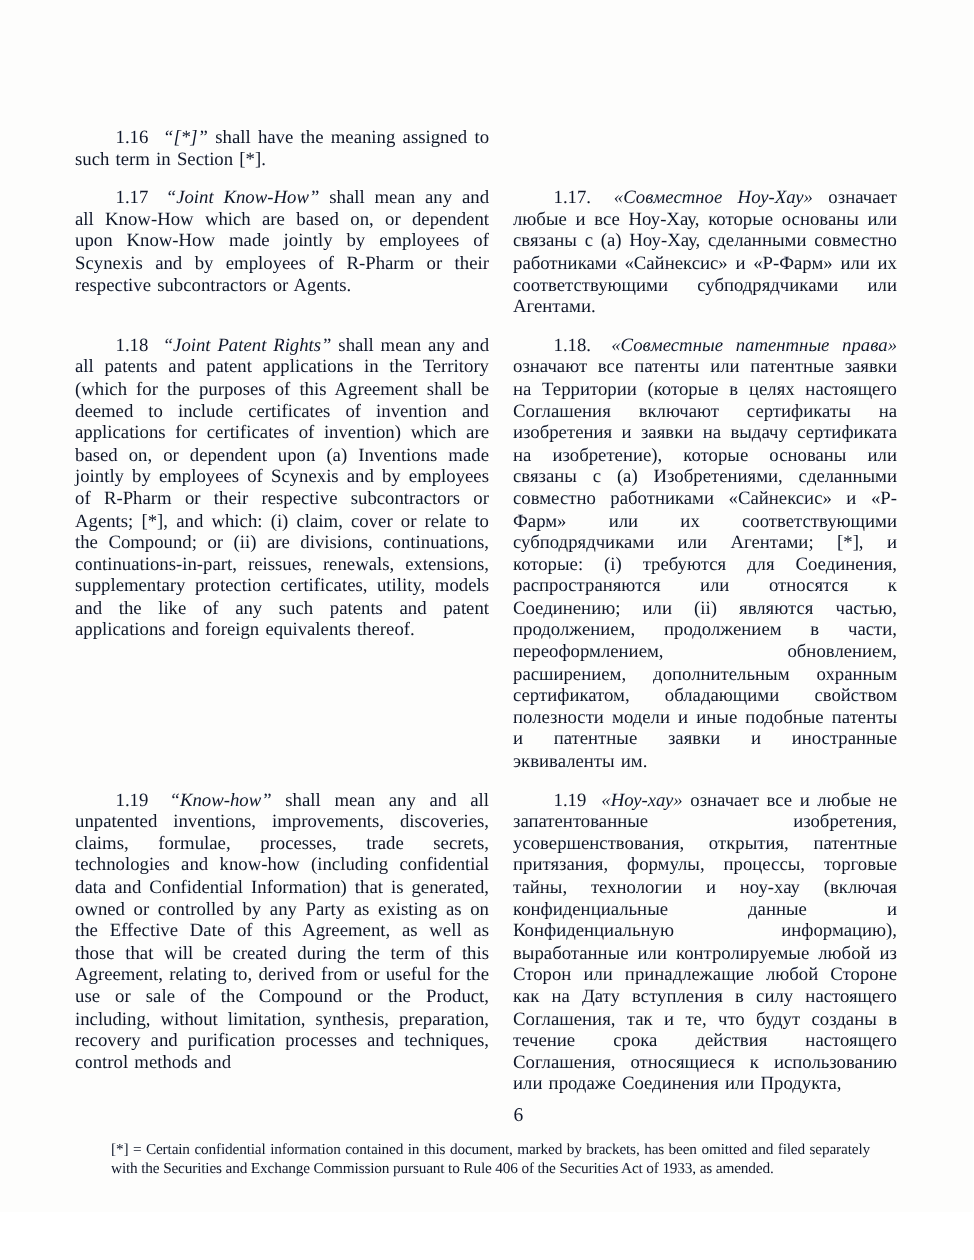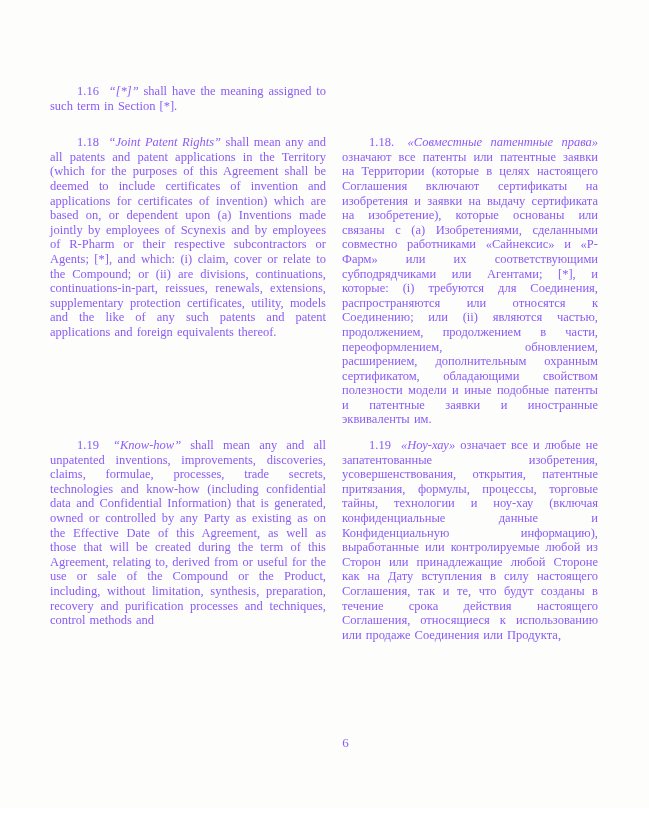--- a/index.html
+++ b/index.html
@@ -6,21 +6,21 @@
     margin: 0;
     padding: 0;
     background: #ffffff;
   }
   .page {
     position: relative;
     width: 649px;
     height: 808px;
     background: #fdfdfc;
     font-family: "Liberation Serif", "DejaVu Serif", serif;
-    color: #8b5cf6;
+    color: #0f172a;
     overflow: hidden;
   }
   .columns {
     position: absolute;
     left: 50px;
     top: 84px;
     width: 548px;
   }
   .row {
     display: flex;
@@ -64,29 +64,32 @@
 <body>
 
 <div class="page">
   <main class="columns">
 
     <section class="row">
       <p class="para col-en"><span class="num">1.16</span> <span class="term">“[*]”</span> <span>shall have the meaning assigned to such term in Section [*].</span></p>
     </section>
 
     <section class="row">
+      <p class="para col-en"><span class="num">1.17</span> <span class="term">“Joint Know-How”</span> <span>shall mean any and all Know-How which are based on, or dependent upon Know-How made jointly by employees of Scynexis and by employees of R-Pharm or their respective subcontractors or Agents.</span></p>
+      <p class="para col-ru"><span class="num">1.17.</span> <span class="term">«Совместное Ноу-Хау»</span> <span>означает любые и все Ноу-Хау, которые основаны или связаны с (а) Ноу-Хау, сделанными совместно работниками «Сайнексис» и «Р-Фарм» или их соответствующими субподрядчиками или Агентами.</span></p>
     </section>
 
     <section class="row">
       <p class="para col-en"><span class="num">1.18</span> <span class="term">“Joint Patent Rights”</span> <span>shall mean any and all patents and patent applications in the Territory (which for the purposes of this Agreement shall be deemed to include certificates of invention and applications for certificates of invention) which are based on, or dependent upon (a) Inventions made jointly by employees of Scynexis and by employees of R-Pharm or their respective subcontractors or Agents; [*], and which: (i) claim, cover or relate to the Compound; or (ii) are divisions, continuations, continuations-in-part, reissues, renewals, extensions, supplementary protection certificates, utility, models and the like of any such patents and patent applications and foreign equivalents thereof.</span></p>
       <p class="para col-ru"><span class="num">1.18.</span> <span class="term">«Совместные патентные права»</span> <span>означают все патенты или патентные заявки на Территории (которые в целях настоящего Соглашения включают сертификаты на изобретения и заявки на выдачу сертификата на изобретение), которые основаны или связаны с (а) Изобретениями, сделанными совместно работниками «Сайнексис» и «Р-Фарм» или их соответствующими субподрядчиками или Агентами; [*], и которые: (i) требуются для Соединения, распространяются или относятся к Соединению; или (ii) являются частью, продолжением, продолжением в части, переоформлением, обновлением, расширением, дополнительным охранным сертификатом, обладающими свойством полезности модели и иные подобные патенты и патентные заявки и иностранные эквиваленты им.</span></p>
     </section>
 
     <section class="row">
       <p class="para col-en"><span class="num">1.19</span> <span class="term">“Know-how”</span> <span>shall mean any and all unpatented inventions, improvements, discoveries, claims, formulae, processes, trade secrets, technologies and know-how (including confidential data and Confidential Information) that is generated, owned or controlled by any Party as existing as on the Effective Date of this Agreement, as well as those that will be created during the term of this Agreement, relating to, derived from or useful for the use or sale of the Compound or the Product, including, without limitation, synthesis, preparation, recovery and purification processes and techniques, control methods and</span></p>
       <p class="para col-ru"><span class="num">1.19</span> <span class="term">«Ноу-хау»</span> <span>означает все и любые не запатентованные изобретения, усовершенствования, открытия, патентные притязания, формулы, процессы, торговые тайны, технологии и ноу-хау (включая конфиденциальные данные и Конфиденциальную информацию), выработанные или контролируемые любой из Сторон или принадлежащие любой Стороне как на Дату вступления в силу настоящего Соглашения, так и те, что будут созданы в течение срока действия настоящего Соглашения, относящиеся к использованию или продаже Соединения или Продукта,</span></p>
     </section>
 
   </main>
 
   <div class="page-number">6</div>
 
+  <div class="footnote">[*] = Certain confidential information contained in this document, marked by brackets, has been omitted and filed separately with the Securities and Exchange Commission pursuant to Rule 406 of the Securities Act of 1933, as amended.</div>
 </div>
 
 </body></html>

